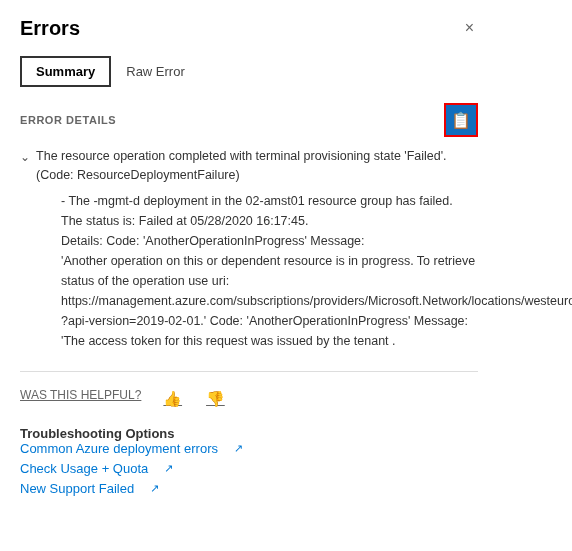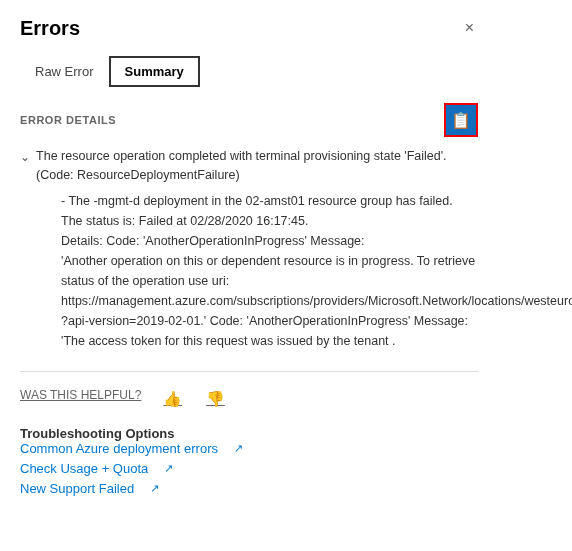--- a/index.html
+++ b/index.html
@@ -168,39 +168,39 @@
 <body>
 
 <div class="dialog">
 
   <div class="header">
     <span class="title">Errors</span>
     <button class="close-btn">×</button>
   </div>
 
   <div class="tabs">
+    <button class="tab active">Summary</button>
     <button class="tab">Raw Error</button>
-    <button class="tab active">Summary</button>
   </div>
 
   <div class="section-header">
     <span class="section-label">ERROR DETAILS</span>
     <button class="copy-btn" title="Copy">
       <span>📋</span>
     </button>
   </div>
 
   <div class="error-body">
     <div class="chevron-row">
       <span class="chevron">⌄</span>
       <span class="error-main-text">The resource operation completed with terminal provisioning state 'Failed'. (Code: ResourceDeploymentFailure)</span>
     </div>
     <div class="error-detail">
       <div>- The  -mgmt-d deployment in the 02-amst01 resource group has failed.</div>
-      <div>The status is: Failed at  02/28/2020 16:17:45.</div>
+      <div>The status is: Failed at  05/28/2020 16:17:45.</div>
       <div>Details: Code: 'AnotherOperationInProgress' Message:</div>
       <div>'Another operation on this or dependent resource is in progress. To retrieve status of the operation use uri: https://management.azure.com/subscriptions/providers/Microsoft.Network/locations/westeurope/operations/providers//Microsoft.Network/ ?api-version=2019-02-01.' Code: 'AnotherOperationInProgress'    Message: 'The access token for this request was issued by the tenant .</div>
     </div>
   </div>
 
   <hr class="divider">
 
   <div class="helpful-row">
     <span>WAS THIS HELPFUL?</span>
     <button class="thumb-btn" title="Helpful">👍</button>

